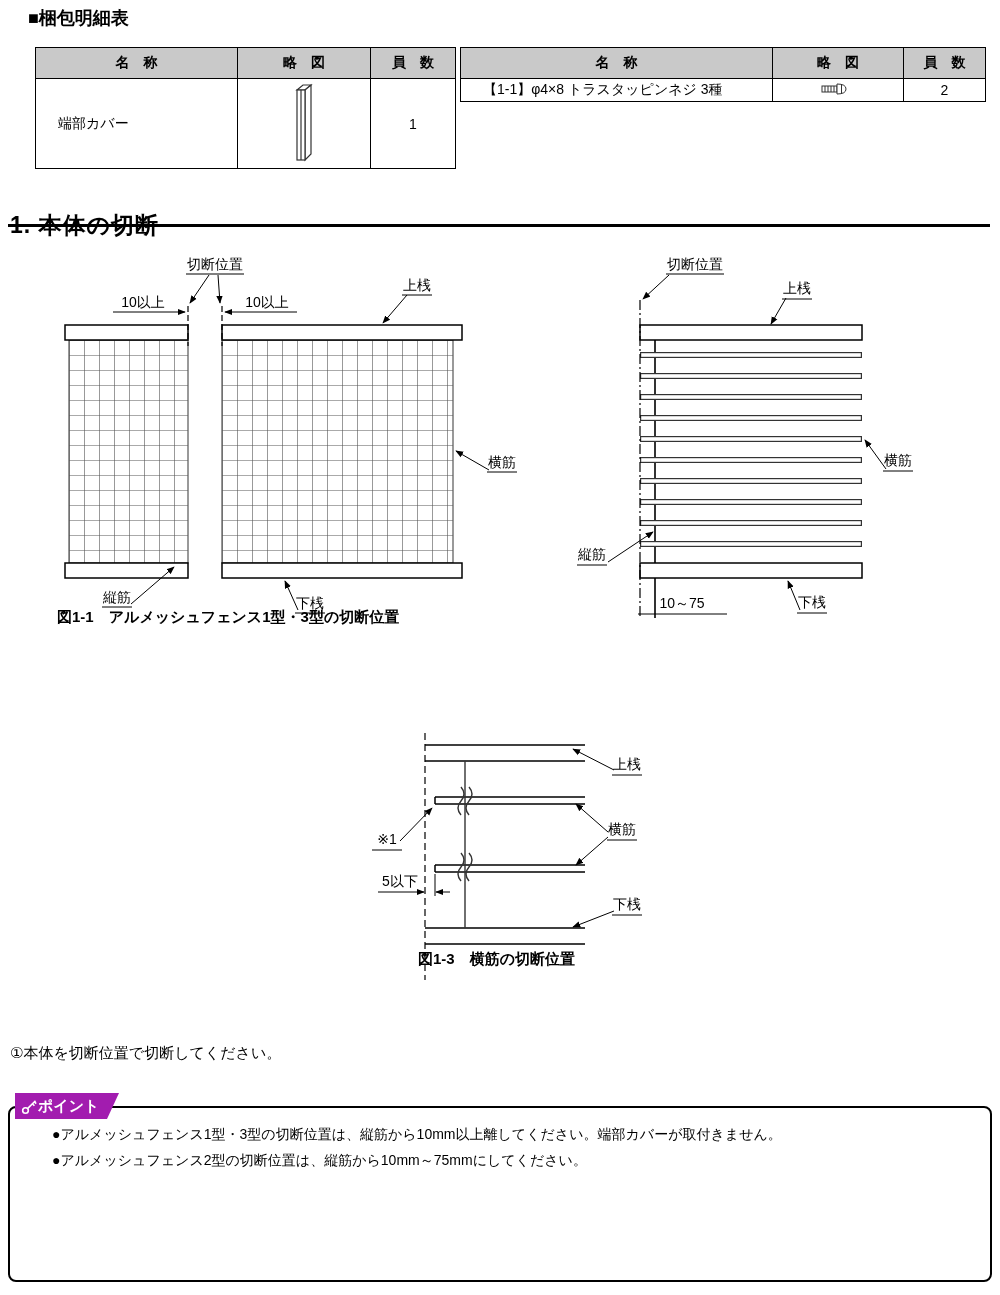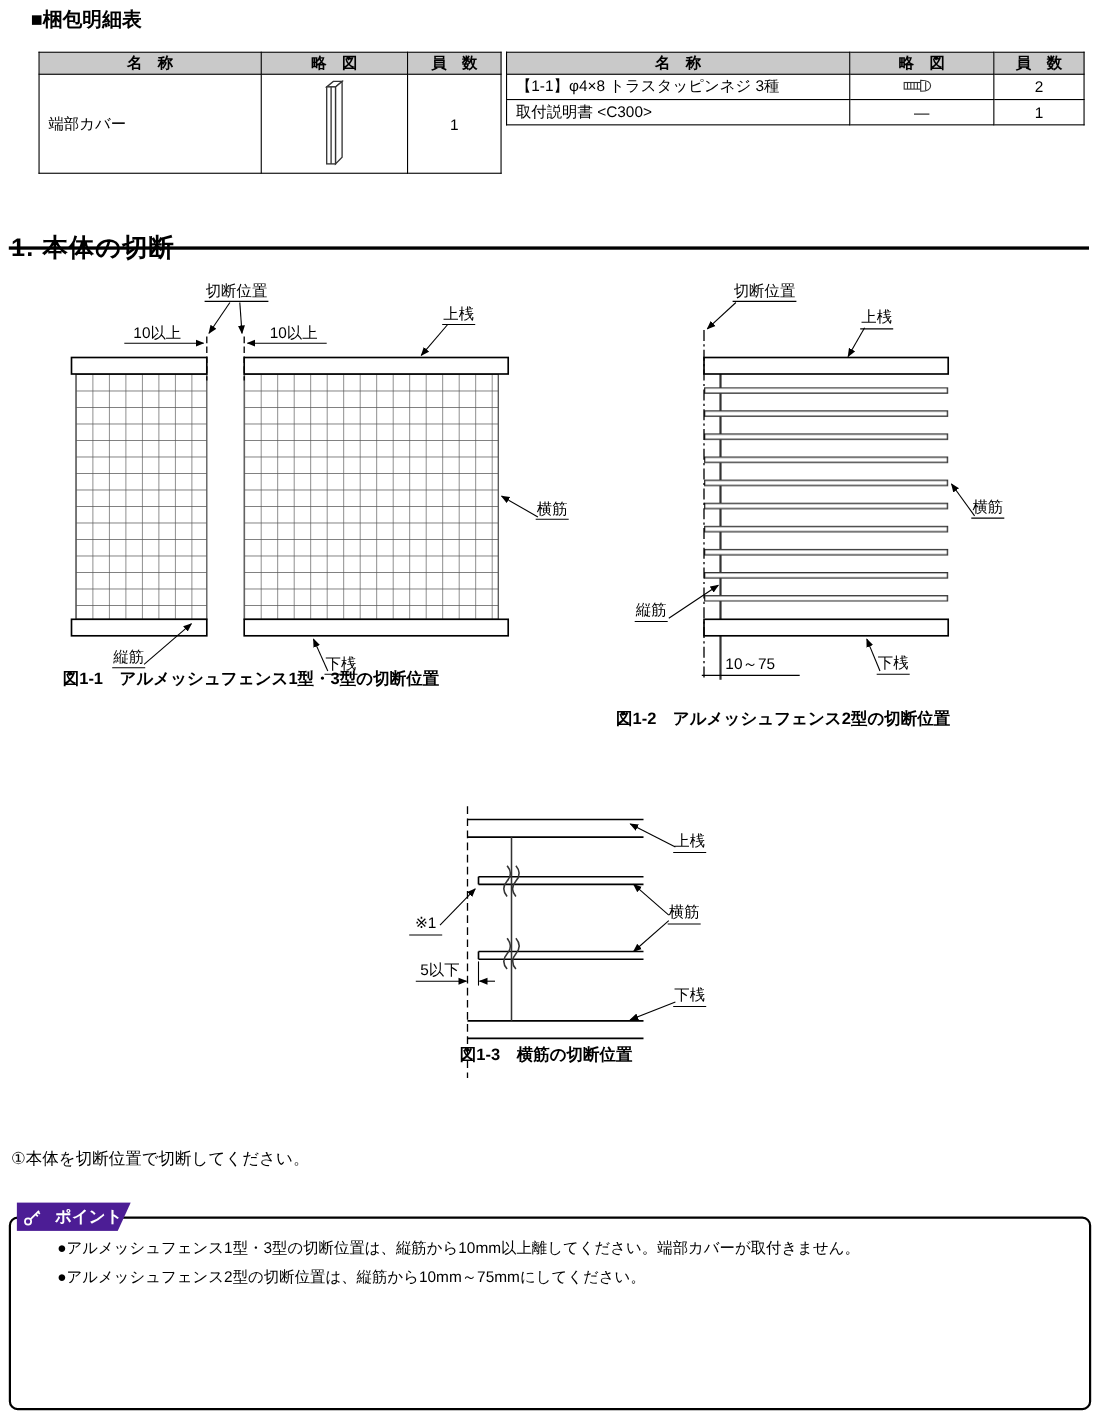--- a/index.html
+++ b/index.html
@@ -5,38 +5,38 @@
   * { margin:0; padding:0; box-sizing:border-box; }
   html,body { background:#fff; }
   body { font-family:"Liberation Sans","DejaVu Sans",sans-serif; color:#000; }
   .page { position:relative; width:1000px; height:1295px; background:#fff; overflow:hidden; }
   .abs { position:absolute; }
 
   .packing-title { left:28px; top:6px; font-size:18px; font-weight:bold; }
 
   table.parts { border-collapse:collapse; position:absolute; table-layout:fixed; }
   table.parts th, table.parts td { border:1.5px solid #000; font-size:14px; }
-  table.parts th { background:#c9c9c9; font-weight:bold; height:20px; text-align:center;margin-left:18px; }
-  table.parts td.name { text-align:left; padding-left:8px; }
+  table.parts th { background:#c9c9c9; font-weight:bold; height:31px; text-align:center;margin-left:18px; }
+  table.parts td.name { text-align:left; padding-left:22px; }
   table.parts td.qty { text-align:center; }
   table.parts td.sketch { text-align:center; vertical-align:middle; }
 
   .section-title { left:10px; top:210px; font-size:23px; font-weight:bold; letter-spacing:1px; }
   .section-rule { left:8px; top:224px; width:982px; height:3px; background:#000; }
 
   svg { overflow:visible; }
   svg text { font-family:"Liberation Sans","DejaVu Sans",sans-serif; font-size:14px; fill:#000; }
 
   .caption { font-size:15px; font-weight:bold; white-space:nowrap; }
 
   .step-text { left:10px; top:1044px; font-size:15px; }
 
   .point-box { left:8px; top:1106px; width:984px; height:176px; border:2px solid #000; border-radius:8px; background:#fff; }
-  .point-tab { left:15px; top:1093px; width:104px; height:26px; background:#4c1d95; color:#fff;
-               display:flex; align-items:center; gap:12px; padding-left:6px;
+  .point-tab { left:15px; top:1093px; width:104px; height:26px; background:#a21caf; color:#fff;
+               display:flex; align-items:center; gap:0; padding-left:6px;
                font-size:15px; font-weight:bold;
                clip-path:polygon(0 0, 100% 0, calc(100% - 12px) 100%, 0 100%); }
   .point-lines { left:20px; top:1121px; width:964px; font-size:14px; }
   .point-lines .pline { line-height:26.2px; white-space:nowrap;margin-left:32px; }
 </style>
 </head>
 <body>
 
 <div class="page">
 
@@ -97,25 +97,20 @@
               <line x1="10" y1="5" x2="10" y2="11"></line>
               <line x1="13" y1="5" x2="13" y2="11"></line>
               <line x1="16" y1="5" x2="16" y2="11"></line>
               <path d="M19,3 Q28,3 28,8 Q28,13 19,13 Z"></path>
               <line x1="23.5" y1="4" x2="23.5" y2="12"></line>
             </g>
           </svg>
         </td>
         <td class="qty">2</td>
       </tr>
-      <tr style="height:23px;">
-        <td class="name">取付説明書 &lt;C300&gt;</td>
-        <td class="sketch">―</td>
-        <td class="qty">1</td>
-      </tr>
     </tbody>
   </table>
 
   <div class="abs section-title">1. 本体の切断</div>
   <div class="abs section-rule"></div>
 
   <svg class="abs" style="left:55px; top:248px;" width="470" height="392" viewBox="0 0 470 392">
     <defs>
       <marker id="a1" viewBox="0 0 10 10" refX="9" refY="5" markerWidth="8" markerHeight="8" orient="auto">
         <path d="M0,1 L10,5 L0,9 z" fill="#000"></path>
@@ -202,21 +197,20 @@
       <text x="140" y="21">切断位置</text>
       <text x="242" y="45">上桟</text>
       <text x="343" y="217">横筋</text>
       <text x="37" y="311">縦筋</text>
       <text x="127" y="360">10～75</text>
       <text x="257" y="359">下桟</text>
     </g>
   </svg>
 
   <div class="abs caption" style="left:57px; top:608px;">図1-1　アルメッシュフェンス1型・3型の切断位置</div>
-  <div class="abs caption" style="left:560px; top:644px;">図1-2　アルメッシュフェンス2型の切断位置</div>
 
   <svg class="abs" style="left:340px; top:725px;" width="340" height="268" viewBox="0 0 340 268">
     <defs>
       <marker id="a3" viewBox="0 0 10 10" refX="9" refY="5" markerWidth="8" markerHeight="8" orient="auto">
         <path d="M0,1 L10,5 L0,9 z" fill="#000"></path>
       </marker>
     </defs>
     <line x1="85" y1="8" x2="85" y2="255" stroke="#000" stroke-width="1.2" stroke-dasharray="7 4"></line>
     <g stroke="#000" stroke-width="1.5" fill="none">
       <line x1="85" y1="20" x2="245" y2="20"></line>

